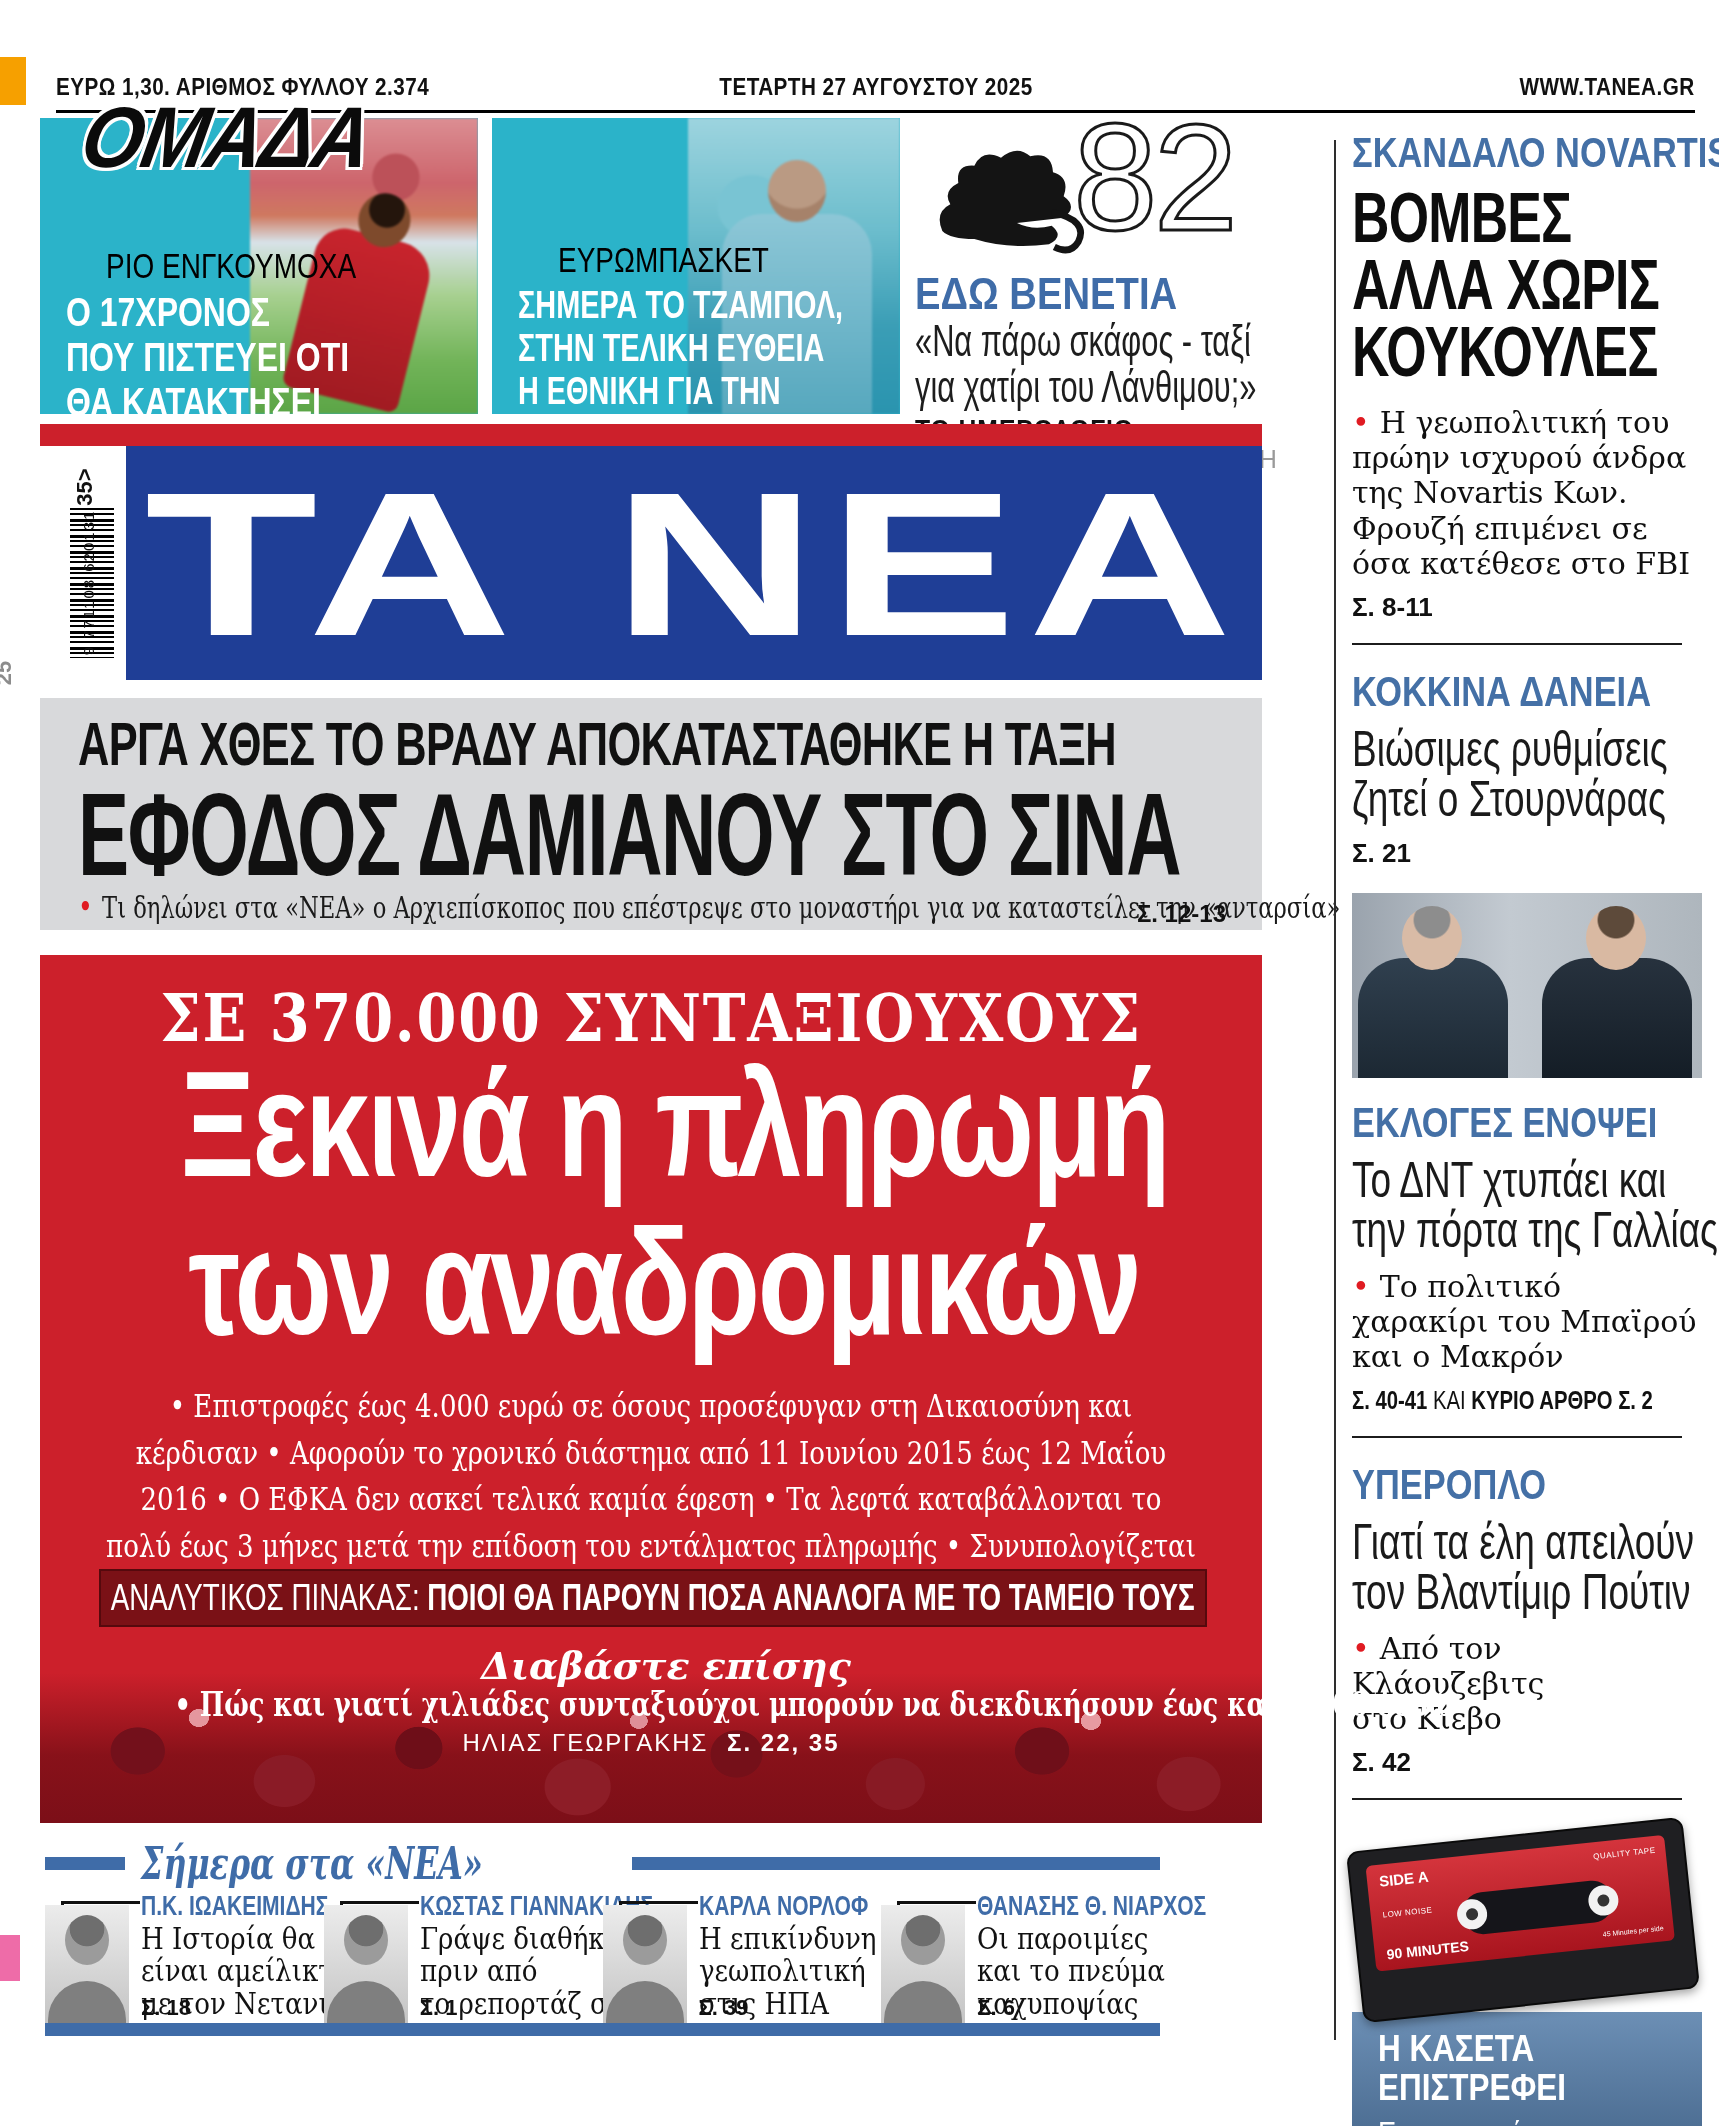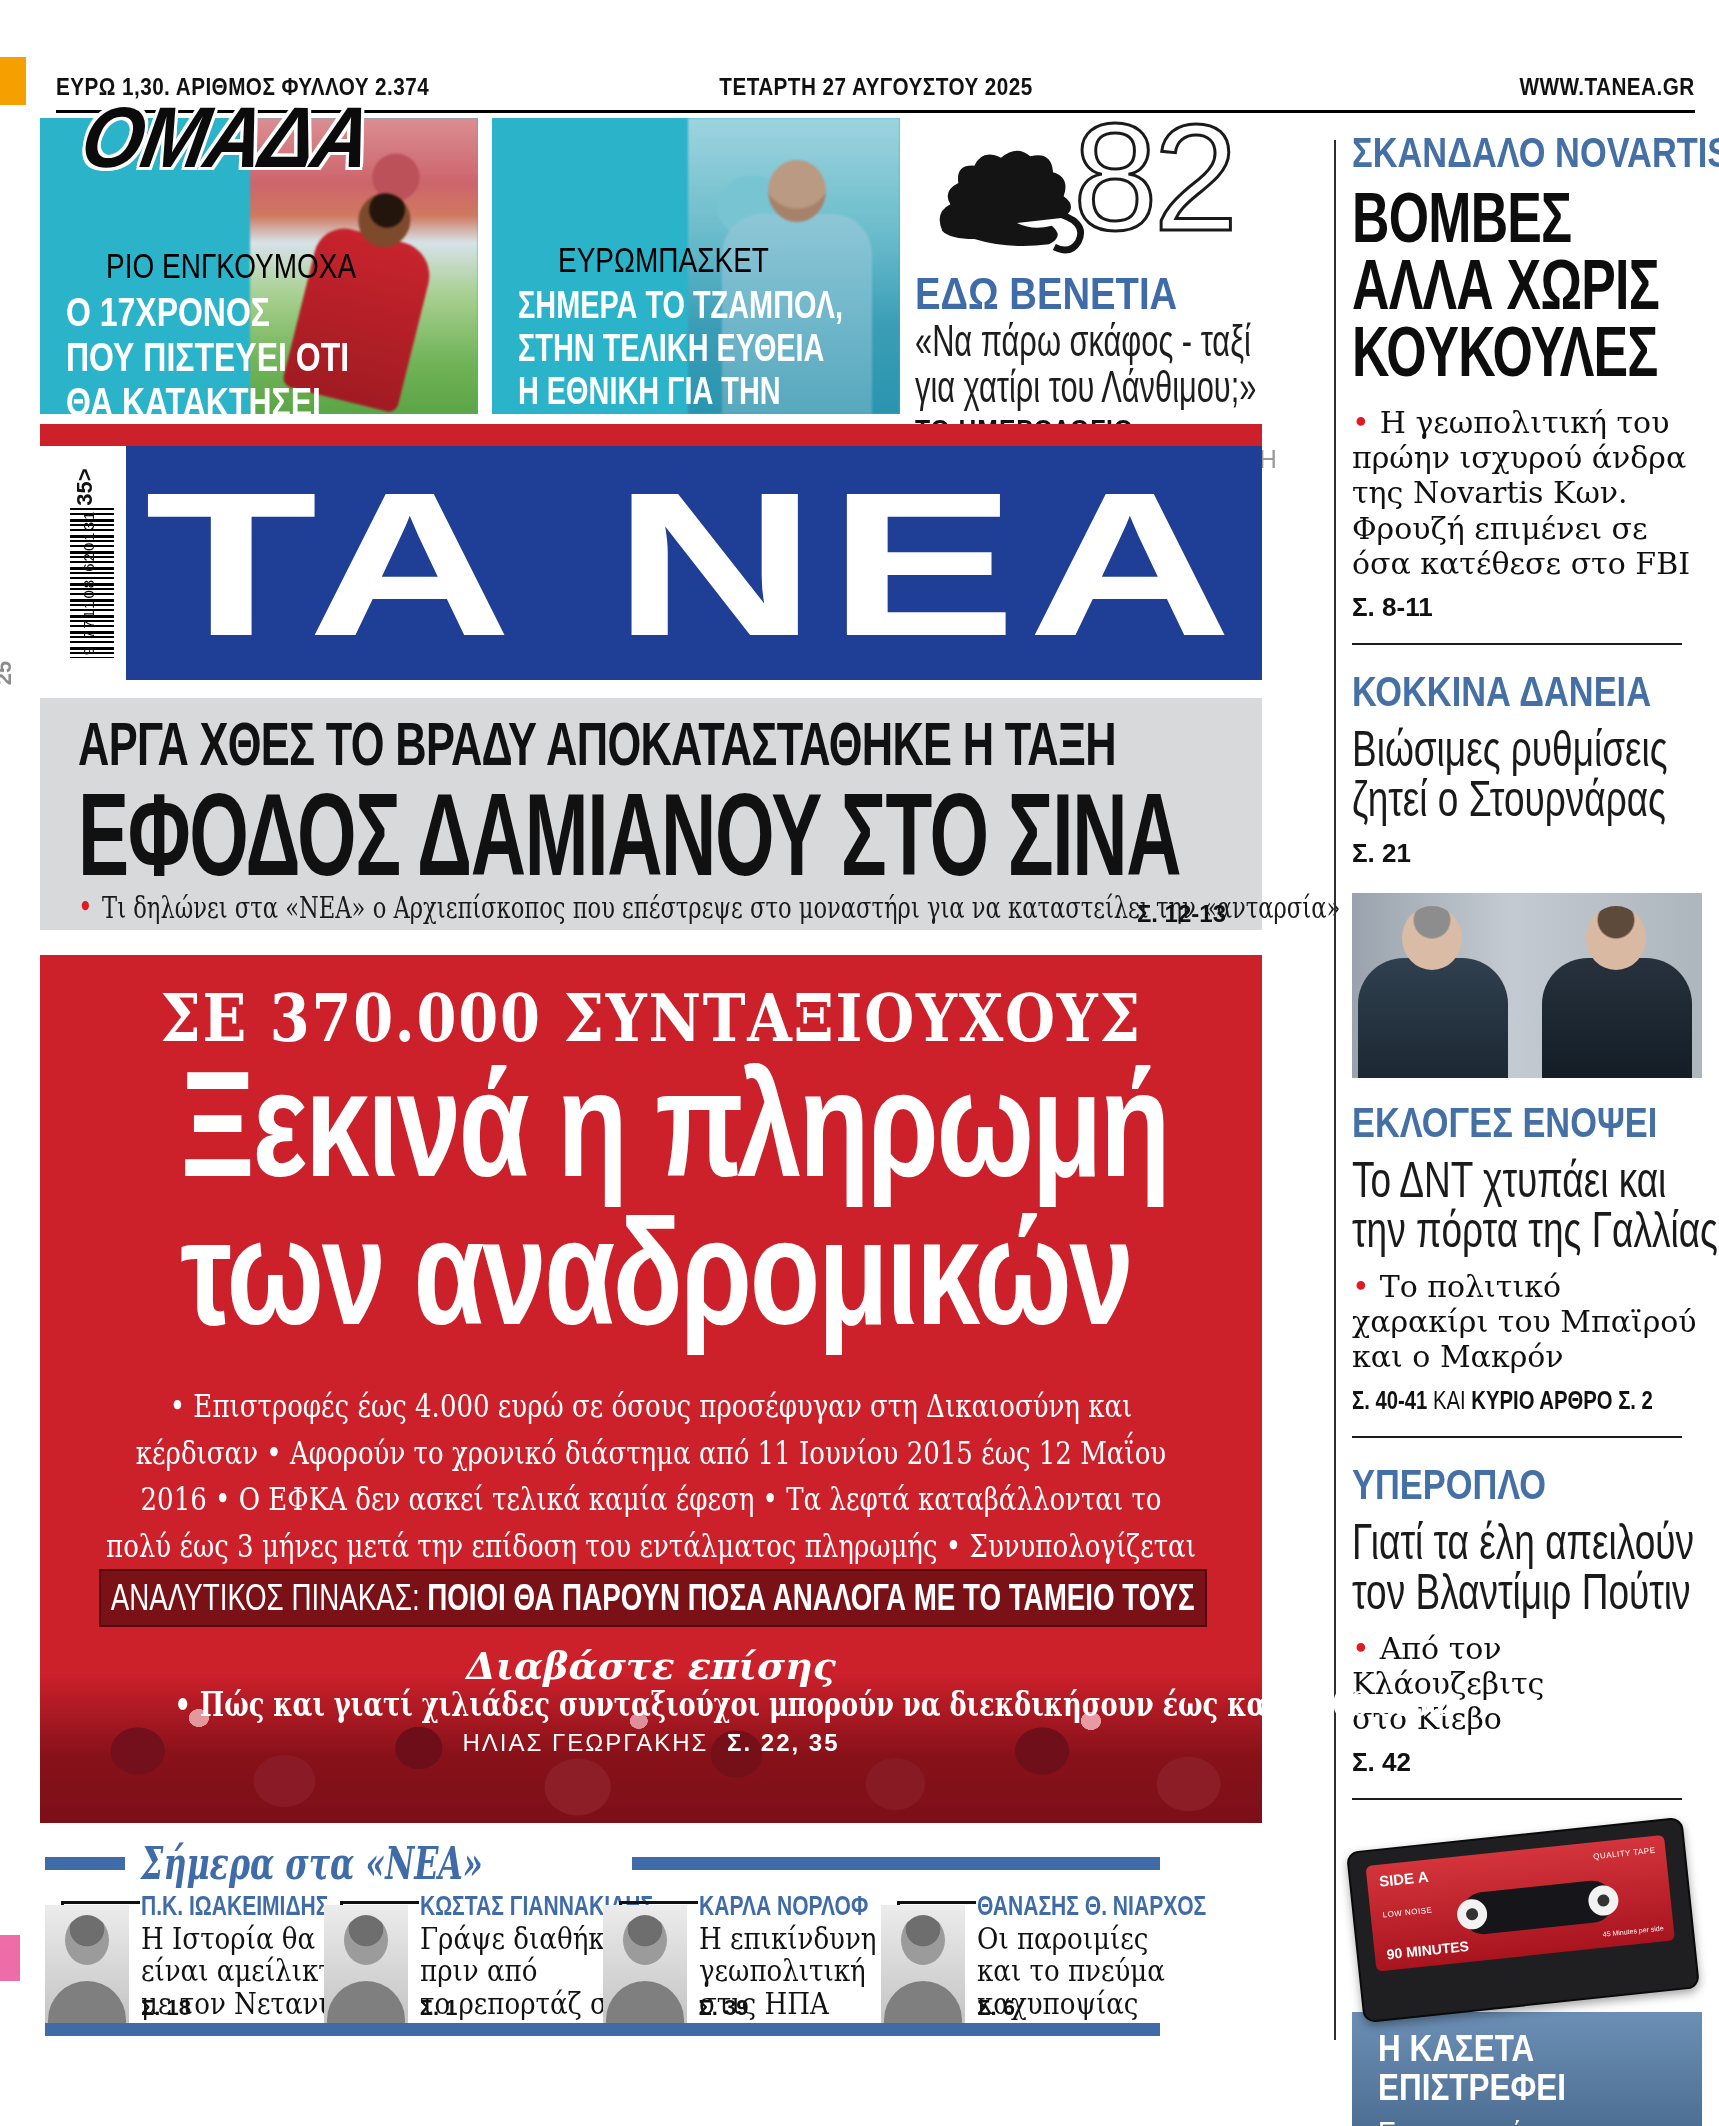--- a/index.html
+++ b/index.html
@@ -94,28 +94,28 @@
      radial-gradient(44px 40px at 57% 54%, #751019 58%, rgba(0,0,0,0) 60%),
      radial-gradient(50px 44px at 70% 74%, #881a24 58%, rgba(0,0,0,0) 60%),
      radial-gradient(46px 40px at 82% 52%, #6f0f19 58%, rgba(0,0,0,0) 60%),
      radial-gradient(54px 46px at 94% 74%, #8c1c26 58%, rgba(0,0,0,0) 60%),
      radial-gradient(18px 16px at 13% 30%, #e5979e 55%, rgba(0,0,0,0) 57%),
      radial-gradient(16px 14px at 49% 32%, #df8f98 55%, rgba(0,0,0,0) 57%),
      radial-gradient(18px 16px at 86% 32%, #e79aa1 55%, rgba(0,0,0,0) 57%),
      linear-gradient(180deg, rgba(204,32,43,0) 0%, rgba(130,16,24,.92) 55%, #7c0f18 100%);}
   .mr-kicker{position:absolute;left:0;width:100%;top:24px;font-weight:700;font-size:66px;letter-spacing:2px;}
   .mr-h1{position:absolute;left:0;width:100%;font-weight:900;font-size:150px;line-height:1;letter-spacing:-3px;}
-  .mr-h1a{top:94px;} .mr-h1b{top:242px;}
+  .mr-h1a{top:94px;} .mr-h1b{top:252px;padding-left:8px;}
   .mr-sum{position:absolute;left:-39px;top:428px;width:1300px;font-size:31px;line-height:1.5;text-align:center;
      transform:scaleX(.84);transform-origin:50% 0;}
   .mr-strip{position:absolute;left:59px;top:614px;width:1104px;height:54px;background:#7a1116;
      border:2px solid #55090d;display:flex;align-items:center;justify-content:center;z-index:2;}
   .mr-strip-in{transform:scaleX(.75);white-space:nowrap;font-size:37px;}
   .mr-strip-in .b{font-weight:700;margin-left:10px;}
-  .mr-read{position:absolute;left:0;width:100%;top:688px;text-align:center;font-weight:700;font-style:italic;font-size:38px;z-index:2;}
+  .mr-read{position:absolute;left:0;width:100%;top:688px;text-align:center;font-weight:700;font-style:italic;font-size:38px;z-index:2;padding-left:15px;}
   .mr-bul2{position:absolute;left:0;width:100%;top:730px;font-size:33px;font-weight:700;z-index:2;}
   .mr-byline{position:absolute;left:0;width:100%;top:774px;text-align:center;font-size:24px;letter-spacing:2px;z-index:2;}
   .mr-byline .pg{margin-left:10px;}
 
   
   .today{position:absolute;left:45px;top:1843px;width:1115px;height:193px;}
   .today-head{position:absolute;left:0;top:0;width:100%;height:40px;display:flex;align-items:center;}
   .tbar{height:13px;background:#3f6ca8;}
   .tbar-l{width:80px;margin-right:16px;}
   .tbar-r{flex:1;margin-left:16px;}

